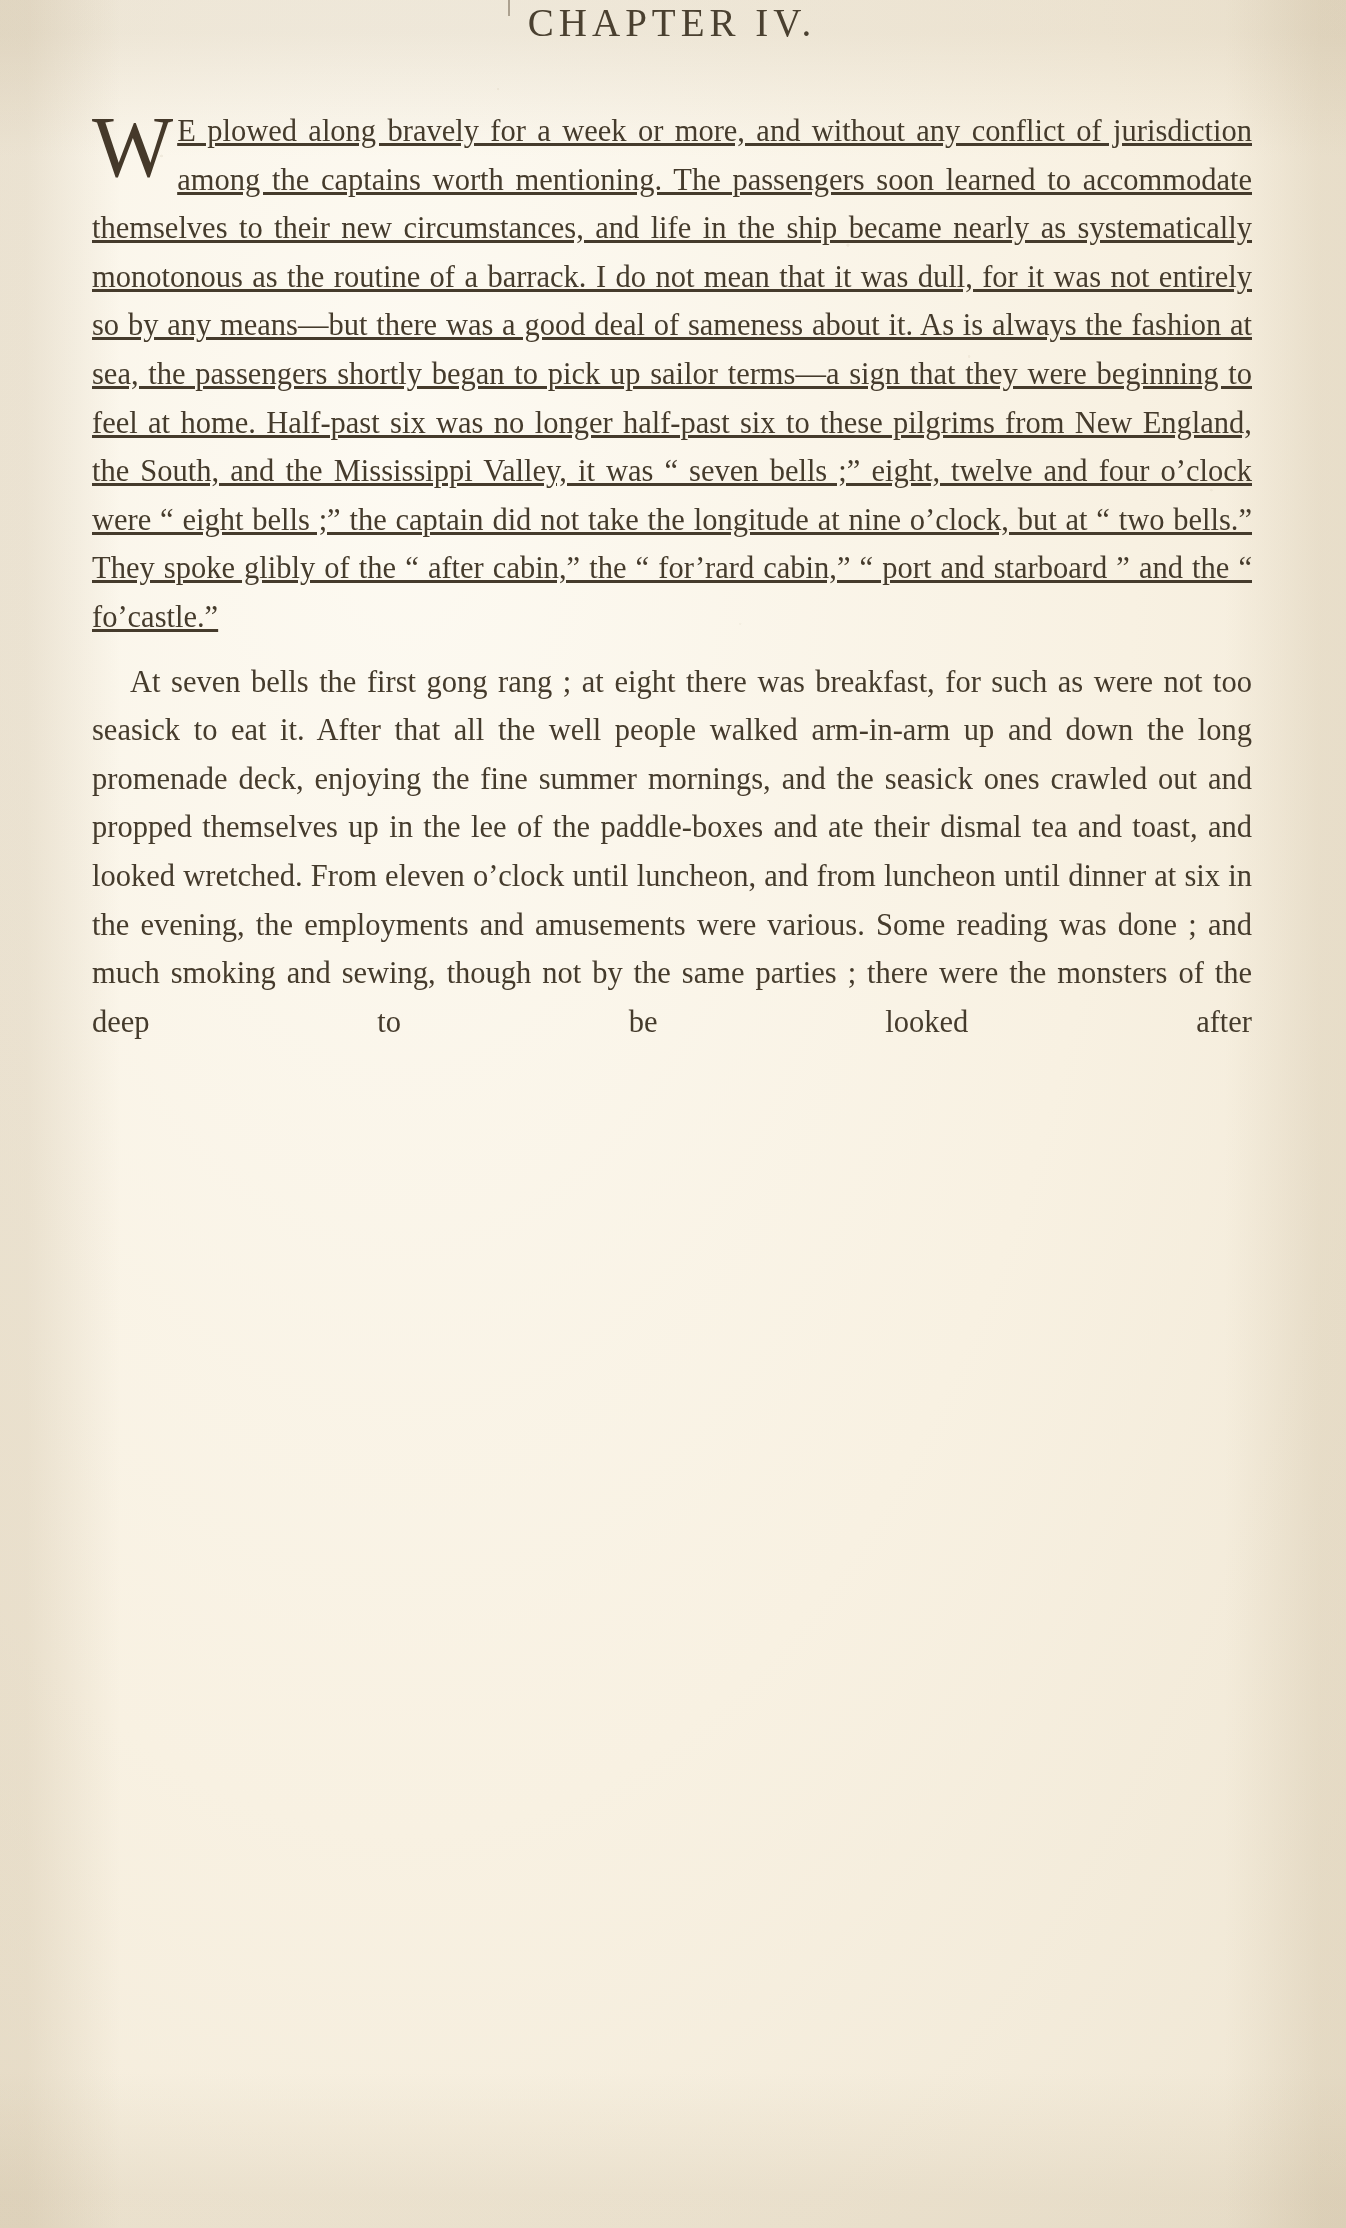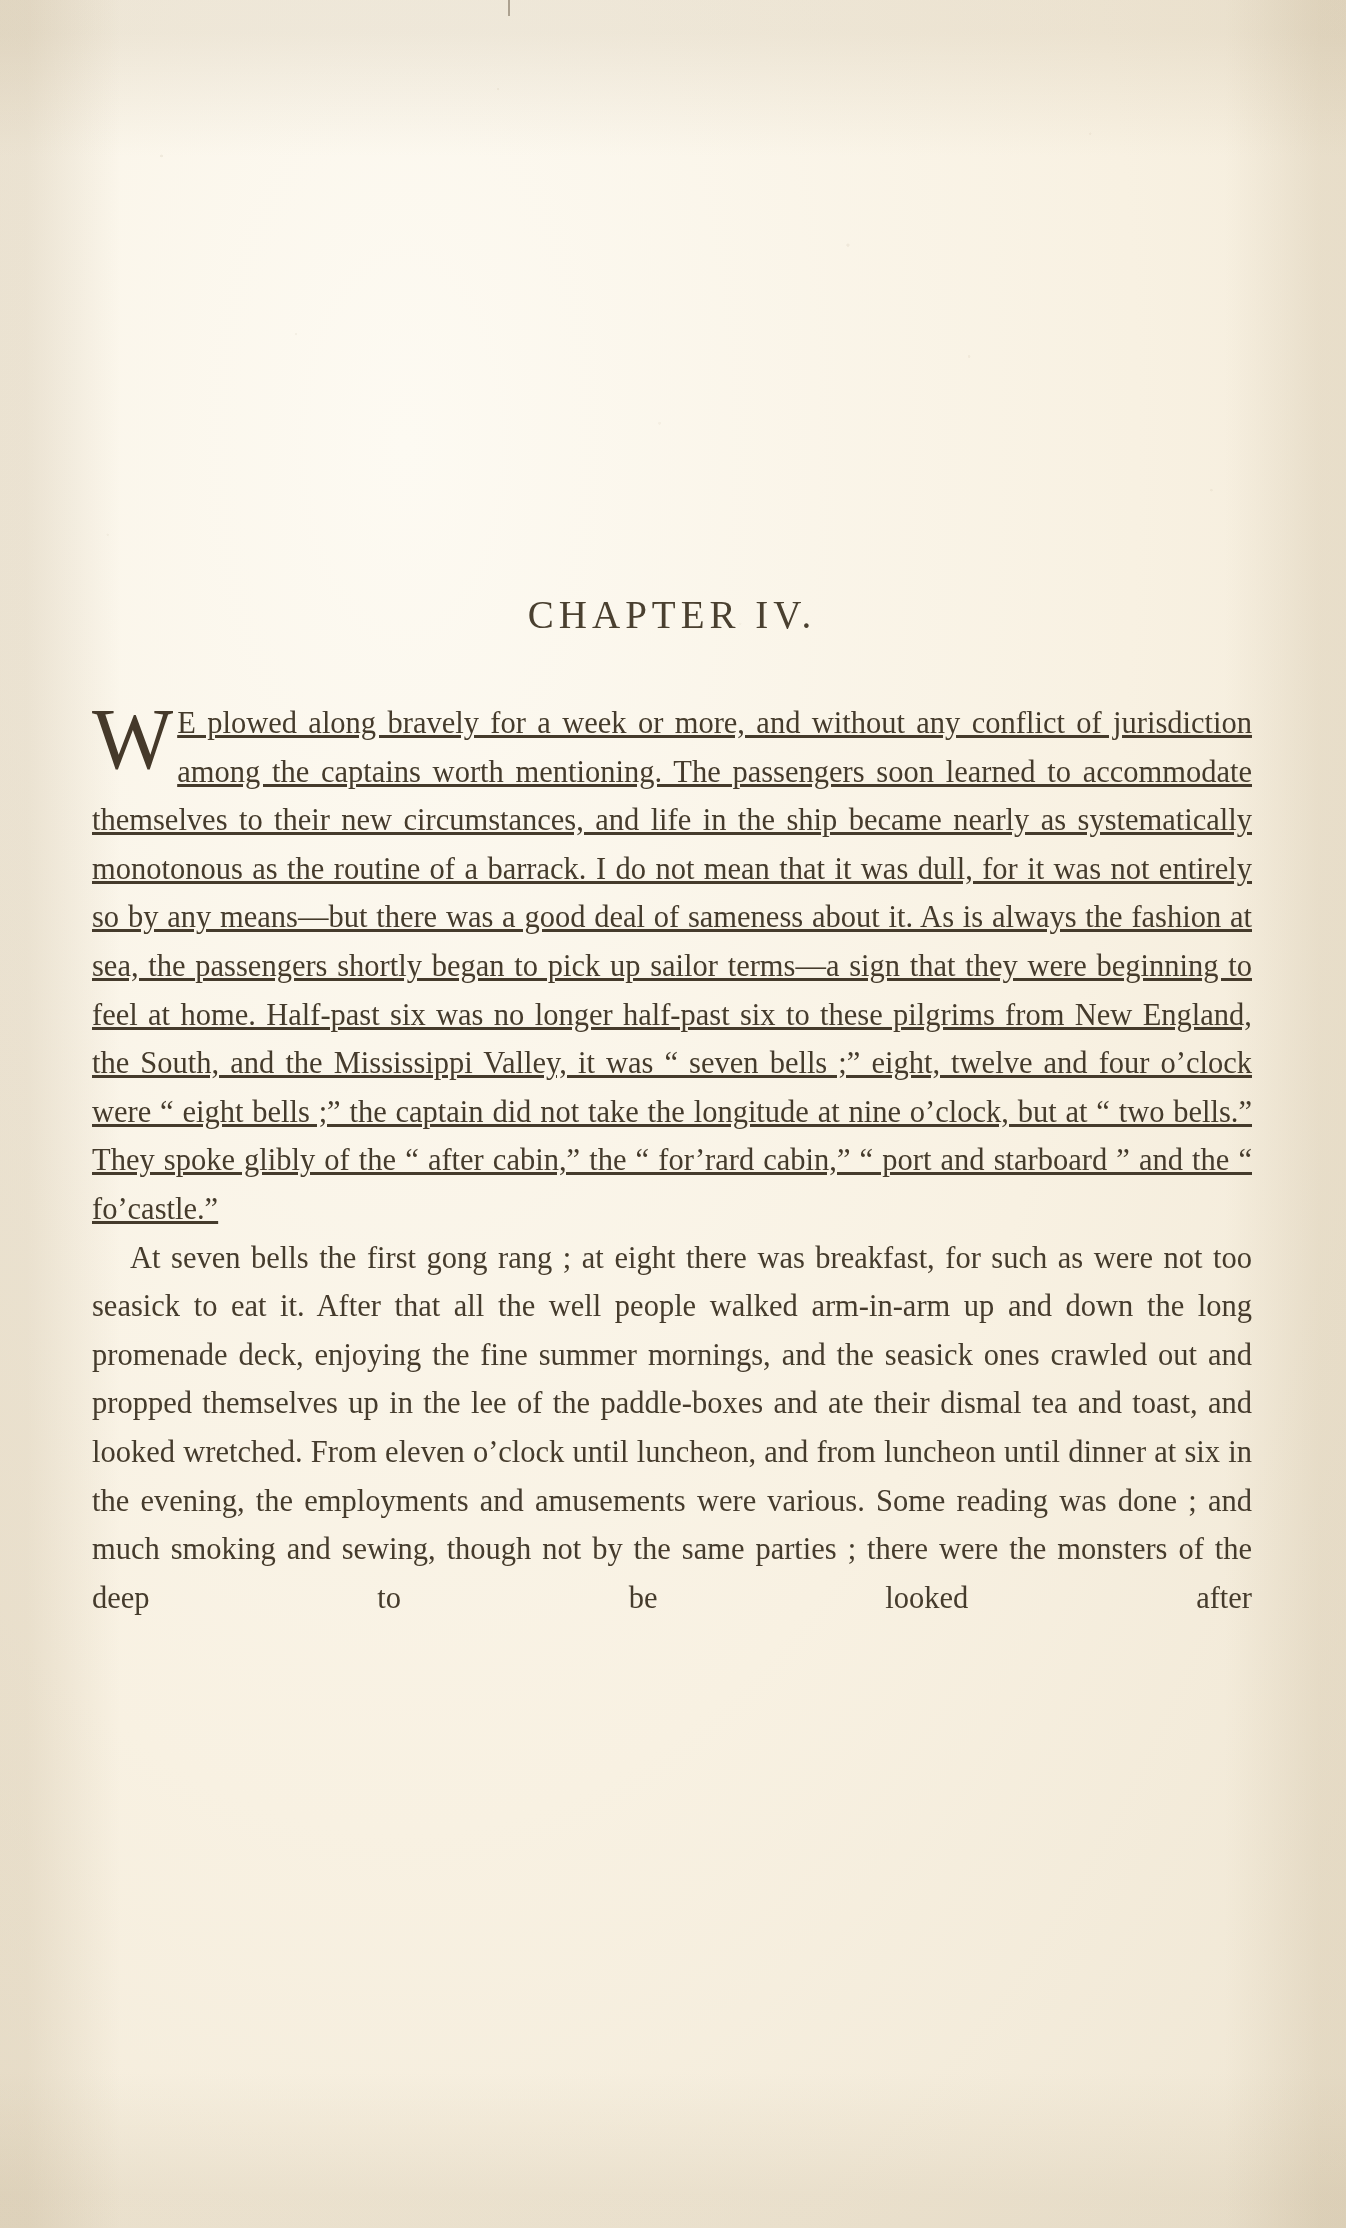--- a/index.html
+++ b/index.html
@@ -61,21 +61,20 @@
     background: rgba(90,75,55,.45);
   }
   .content {
     position: absolute;
     left: 92px;
     top: 0;
     width: 1160px;
   }
   .chapter-title {
     margin: 0;
-    padding-top: 592px;
     text-align: center;
     font-family: "Liberation Serif", serif;
     font-size: 39px;
     font-weight: normal;
     letter-spacing: 5px;
     color: #4a4030;
   }
   .body-text {
     margin: 0;
     padding-top: 62px;
@@ -85,21 +84,21 @@
     color: #453b2c;
     hyphens: manual;
   }
   .para {
     margin: 0;
     text-align: justify;
     text-align-last: justify;
   }
   .para + .para {
     text-indent: 38px;
-    margin-top: 0;
+    margin-top: 16px;
   }
   .para.last {
     text-align-last: justify;
   }
   .dropcap-wrap {
     position: relative;
   }
   .dropcap {
     float: left;
     font-size: 86px;

